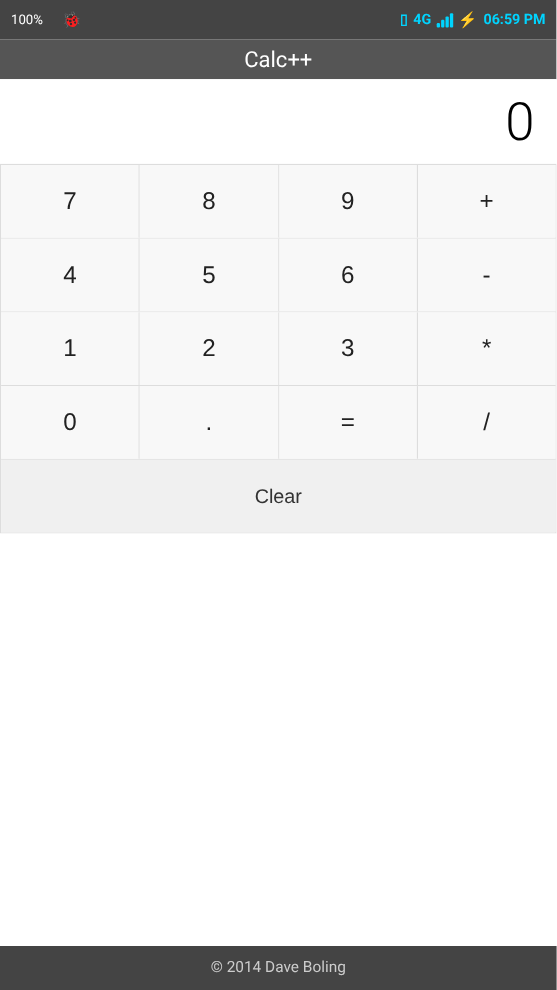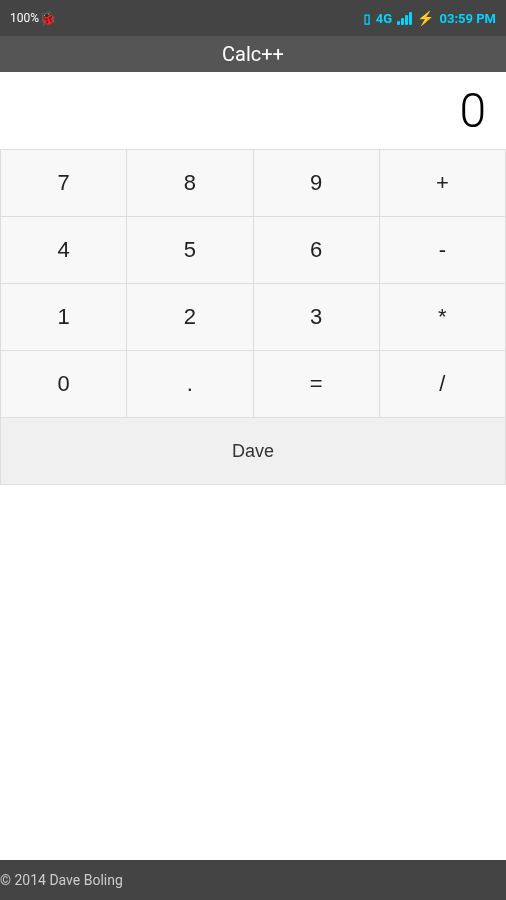--- a/index.html
+++ b/index.html
@@ -25,21 +25,21 @@
       display: flex;
       align-items: center;
       justify-content: space-between;
       padding: 0 10px;
       flex-shrink: 0;
     }
 
     .status-left {
       display: flex;
       align-items: center;
-      gap: 0;
+      gap: 17px;
       color: white;
       font-size: 12px;
     }
 
     .status-right {
       display: flex;
       align-items: center;
       gap: 5px;
       color: #00d4ff;
       font-size: 13px;
@@ -161,21 +161,21 @@
 
     
     .footer {
       position: absolute;
       bottom: 0;
       width: 506px;
       background: #444444;
       height: 40px;
       display: flex;
       align-items: center;
-      justify-content: flex-start;
+      justify-content: center;
     }
 
     .footer span {
       color: #cccccc;
       font-size: 14px;
     }
 
     
     .main-content {
       flex: 1;
@@ -193,21 +193,21 @@
   <div class="status-right">
     <span>▯</span>
     <span>4G</span>
     <div class="signal-bars">
       <div class="signal-bar" style="height:4px"></div>
       <div class="signal-bar" style="height:7px"></div>
       <div class="signal-bar" style="height:10px"></div>
       <div class="signal-bar" style="height:13px"></div>
     </div>
     <span class="battery-icon">⚡</span>
-    <span>03:59 PM</span>
+    <span>06:59 PM</span>
   </div>
 </div>
 
 <div class="title-bar">
   <span>Calc++</span>
 </div>
 
 <div class="display">
   <span class="display-value">0</span>
 </div>
@@ -236,21 +236,21 @@
   </div>
 
   <div class="calc-row">
     <button class="calc-btn">0</button>
     <button class="calc-btn">.</button>
     <button class="calc-btn">=</button>
     <button class="calc-btn">/</button>
   </div>
 
   <div class="calc-row">
-    <button class="clear-btn">Dave</button>
+    <button class="clear-btn">Clear</button>
   </div>
 </div>
 
 <div class="main-content"></div>
 
 <div class="footer">
   <span>© 2014 Dave Boling</span>
 </div>
 
 </body></html>

